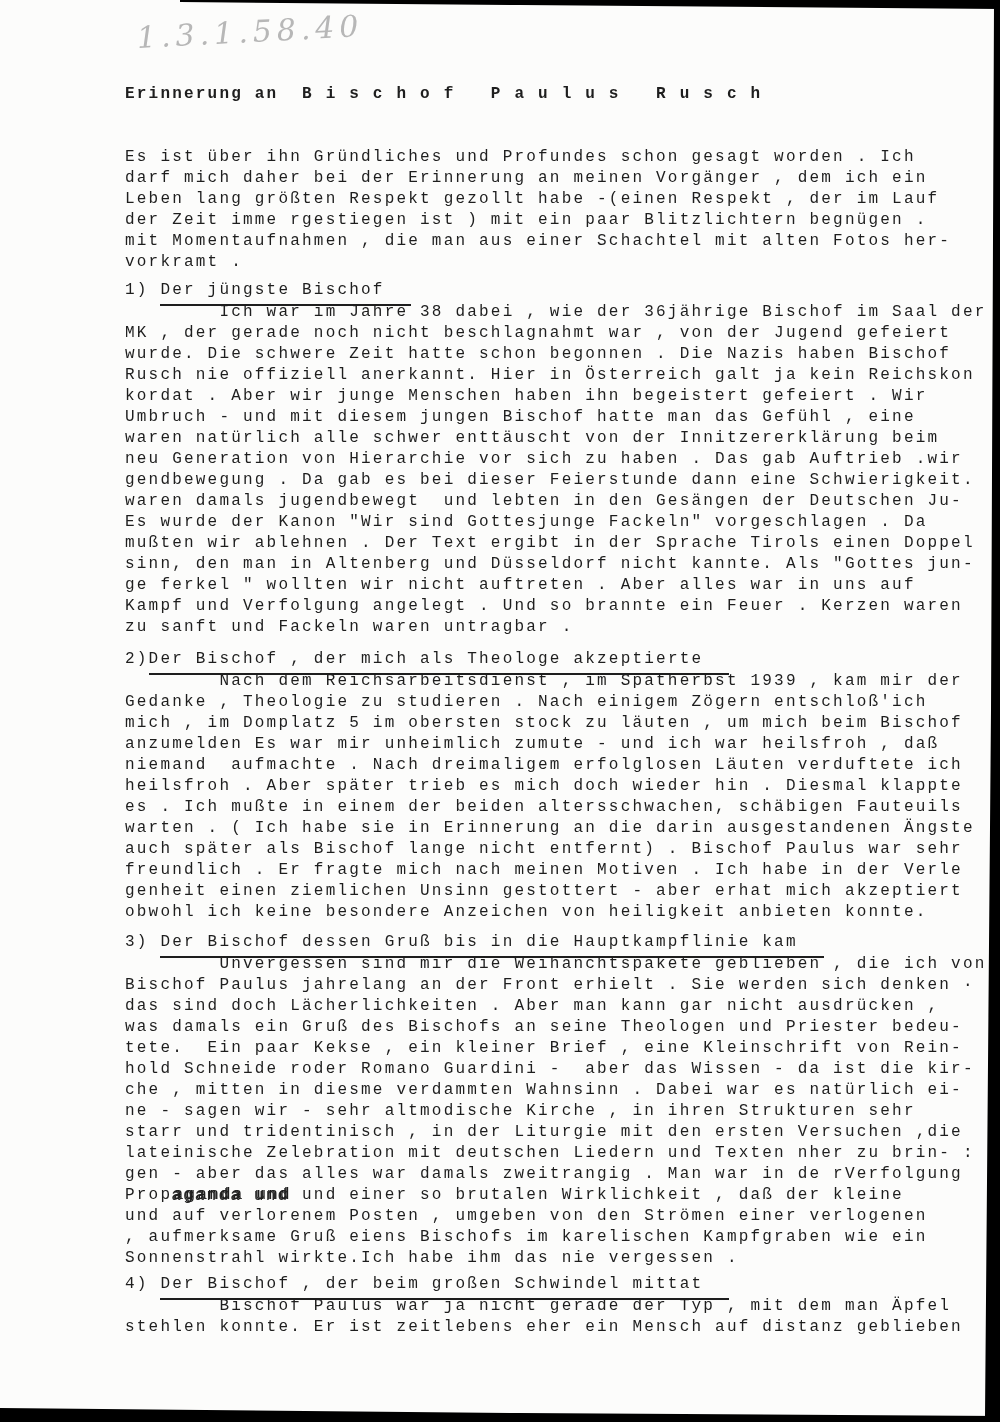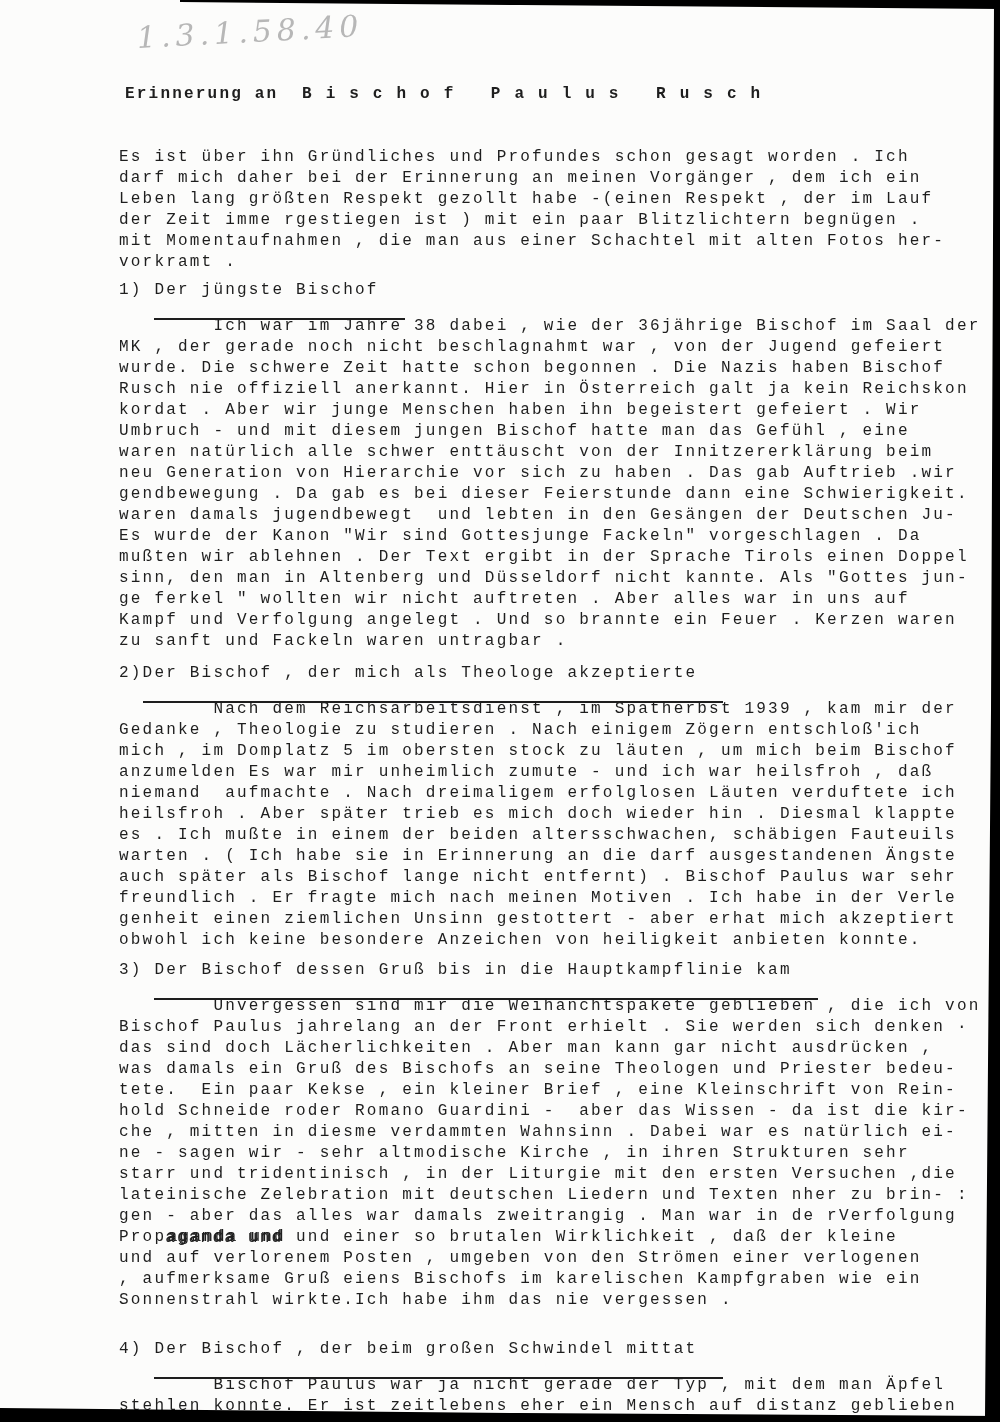--- a/index.html
+++ b/index.html
@@ -28,40 +28,40 @@
     position: absolute;
     left: 125px;
     top: 85px;
     font-size: 16px;
     letter-spacing: 2.2px;
     white-space: pre;
     font-weight: 700;
   }
   .docbody {
     position: absolute;
-    left: 119px;
+    left: 125px;
     top: 147px;
     width: 870px;
     font-size: 16px;
     line-height: 21px;
     letter-spacing: 2.2px;
   }
   .line { white-space: pre; }
   .heading { white-space: pre; }
   .heading .underlined {
     display: inline-block;
     border-bottom: 2.5px solid #1e1e1e;
     padding-right: 26px;
-    padding-bottom: 17px;
+    padding-bottom: 3px;
     margin-bottom: -4px;
   }
   .sec-1 { margin-top: 7px; }
   .sec-2 { margin-top: 11px; }
   .sec-3 { margin-top: 9px; }
-  .sec-4 { margin-top: 28px; }
+  .sec-4 { margin-top: 5px; }
   .overstruck {
     text-shadow: 1.6px 0 #1e1e1e, -1px 0.5px #2a2a2a;
   }
   .edges {
     position: absolute;
     left: 0; top: 0;
     pointer-events: none;
   }
 </style>
 </head>
@@ -102,21 +102,21 @@
       </div>
       <div class="section sec-2">
         <div class="heading"><span>2)</span><span class="underlined">Der Bischof , der mich als Theologe akzeptierte</span></div>
         <div class="line">        Nach dem Reichsarbeitsdienst , im Spätherbst 1939 , kam mir der</div>
         <div class="line">Gedanke , Theologie zu studieren . Nach einigem Zögern entschloß'ich</div>
         <div class="line">mich , im Domplatz 5 im obersten stock zu läuten , um mich beim Bischof</div>
         <div class="line">anzumelden Es war mir unheimlich zumute - und ich war heilsfroh , daß</div>
         <div class="line">niemand  aufmachte . Nach dreimaligem erfolglosen Läuten verduftete ich</div>
         <div class="line">heilsfroh . Aber später trieb es mich doch wieder hin . Diesmal klappte</div>
         <div class="line">es . Ich mußte in einem der beiden altersschwachen, schäbigen Fauteuils</div>
-        <div class="line">warten . ( Ich habe sie in Erinnerung an die darf ausgestandenen Ängste</div>
+        <div class="line">warten . ( Ich habe sie in Erinnerung an die darin ausgestandenen Ängste</div>
         <div class="line">auch später als Bischof lange nicht entfernt) . Bischof Paulus war sehr</div>
         <div class="line">freundlich . Er fragte mich nach meinen Motiven . Ich habe in der Verle</div>
         <div class="line">genheit einen ziemlichen Unsinn gestottert - aber erhat mich akzeptiert</div>
         <div class="line">obwohl ich keine besondere Anzeichen von heiligkeit anbieten konnte.</div>
       </div>
       <div class="section sec-3">
         <div class="heading"><span>3) </span><span class="underlined">Der Bischof dessen Gruß bis in die Hauptkampflinie kam</span></div>
         <div class="line">        Unvergessen sind mir die Weihanchtspakete geblieben , die ich von</div>
         <div class="line">Bischof Paulus jahrelang an der Front erhielt . Sie werden sich denken ·</div>
         <div class="line">das sind doch Lächerlichkeiten . Aber man kann gar nicht ausdrücken ,</div>

